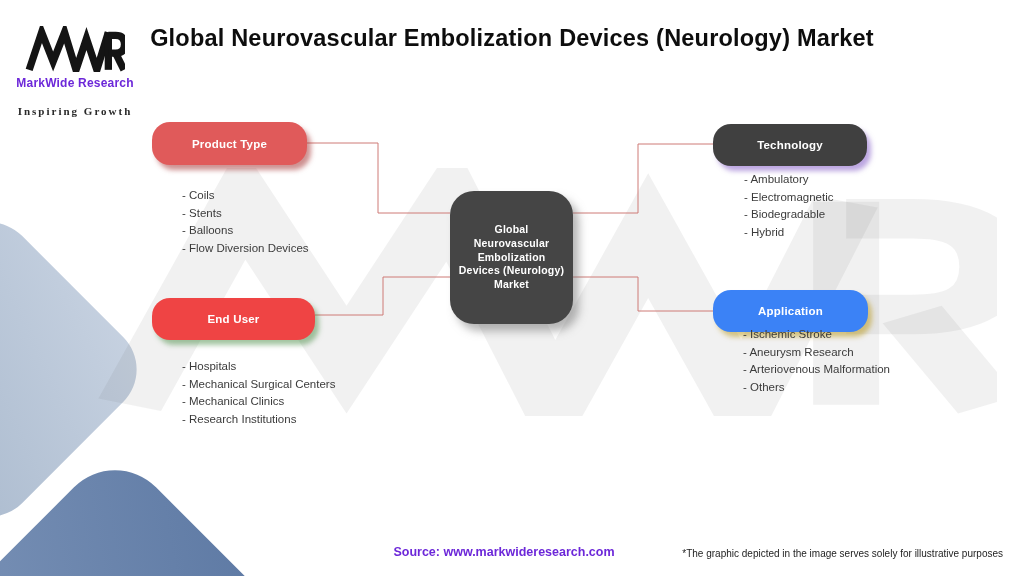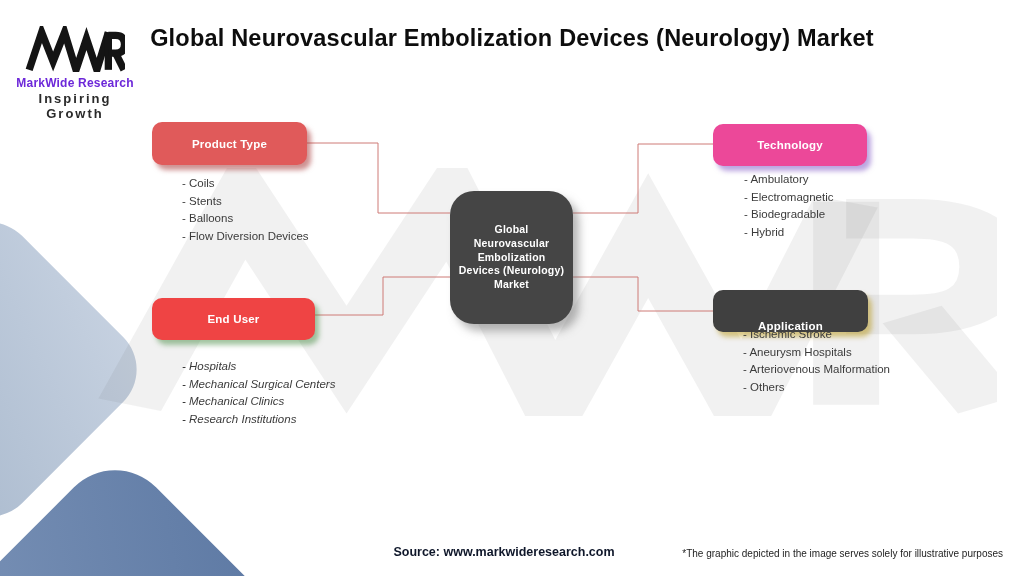--- a/index.html
+++ b/index.html
@@ -24,49 +24,49 @@
     position:absolute;left:92px;top:168px;width:905px;height:248px;z-index:2;
     color:rgba(105,105,105,0.09);
   }
   
   .connectors{position:absolute;left:0;top:0;z-index:3;}
   .connectors path{stroke:#ce7b76;stroke-width:1;fill:none;}
   
   .logo{position:absolute;left:16px;top:26px;width:118px;text-align:center;z-index:4;color:#141414;}
   .logo-mark{width:100px;height:46px;color:#141414;}
   .logo-name{font-size:12px;font-weight:bold;letter-spacing:.2px;margin-top:0px;color:#6d28d9;}
-  .logo-tagline{font-size:13px;font-weight:bold;letter-spacing:2px;margin-top:1px;color:#2a2a2a;}
+  .logo-tagline{font-size:11px;font-weight:bold;letter-spacing:2px;margin-top:15px;color:#2a2a2a;font-family:Liberation Serif, serif;}
   .page-title{
     position:absolute;left:0;right:0;top:25px;text-align:center;z-index:4;
     font-size:23.5px;font-weight:bold;color:#0d0d0d;letter-spacing:.2px;
   }
   
   .node{
-    position:absolute;z-index:4;border-radius:10px;display:flex;align-items:center;justify-content:center;
+    position:absolute;z-index:4;border-radius:18px;display:flex;align-items:center;justify-content:center;
     color:#ffffff;font-weight:bold;font-size:11.5px;letter-spacing:.2px;
   }
   .node--product{left:152px;top:122px;width:155px;height:43px;background:#e05a5a;box-shadow:4px 5px 5px rgba(166,54,54,.55);}
-  .node--technology{left:713px;top:124px;width:154px;height:42px;background:#ec4899;box-shadow:4px 5px 5px rgba(122,78,196,.5);}
+  .node--technology{left:713px;top:124px;width:154px;height:42px;background:#404040;box-shadow:4px 5px 5px rgba(122,78,196,.5);}
   .node--enduser{left:152px;top:298px;width:163px;height:42px;background:#ef4444;box-shadow:4px 5px 5px rgba(74,142,70,.5);}
-  .node--application{left:713px;top:290px;width:155px;height:42px;background:#404040;box-shadow:4px 5px 5px rgba(186,155,34,.55);align-items:flex-end;}
+  .node--application{left:713px;top:290px;width:155px;height:42px;background:#3b82f6;box-shadow:4px 5px 5px rgba(186,155,34,.55);}
   .node--center{
     left:450px;top:191px;width:123px;height:133px;background:#454545;border-radius:24px;
     box-shadow:6px 7px 9px rgba(110,110,110,.5);
     font-size:10.5px;line-height:1.3;text-align:center;padding:0 6px;box-sizing:border-box;
   }
   
   .item-list{position:absolute;z-index:4;font-size:11.5px;color:#3b3b3b;line-height:17.5px;}
-  .list--product{left:182px;top:175px;}
+  .list--product{left:182px;top:187px;}
   .list--technology{left:744px;top:171px;}
-  .list--enduser{left:182px;top:358px;font-style:italic;}
+  .list--enduser{left:182px;top:358px;}
   .list--application{left:743px;top:326px;}
   
   .source-line{
     position:absolute;left:0;right:16px;top:545px;text-align:center;z-index:4;
-    font-size:12.5px;font-weight:bold;color:#0f172a;
+    font-size:12.5px;font-weight:bold;color:#6d28d9;
   }
   .disclaimer{
     position:absolute;right:21px;top:548px;z-index:4;
     font-size:10px;color:#1d1d1d;margin-left:44px;
   }
 </style>
 </head>
 <body>
 
 <div class="canvas">
@@ -133,21 +133,21 @@
     <div>- Hybrid</div>
   </div>
   <div class="item-list list--enduser">
     <div>- Hospitals</div>
     <div>- Mechanical Surgical Centers</div>
     <div>- Mechanical Clinics</div>
     <div>- Research Institutions</div>
   </div>
   <div class="item-list list--application">
     <div>- Ischemic Stroke</div>
-    <div>- Aneurysm Hospitals</div>
+    <div>- Aneurysm Research</div>
     <div>- Arteriovenous Malformation</div>
     <div>- Others</div>
   </div>
 
   <div class="source-line">Source: www.markwideresearch.com</div>
   <div class="disclaimer">*The graphic depicted in the image serves solely for illustrative purposes</div>
 
 </div>
 
 </body></html>

